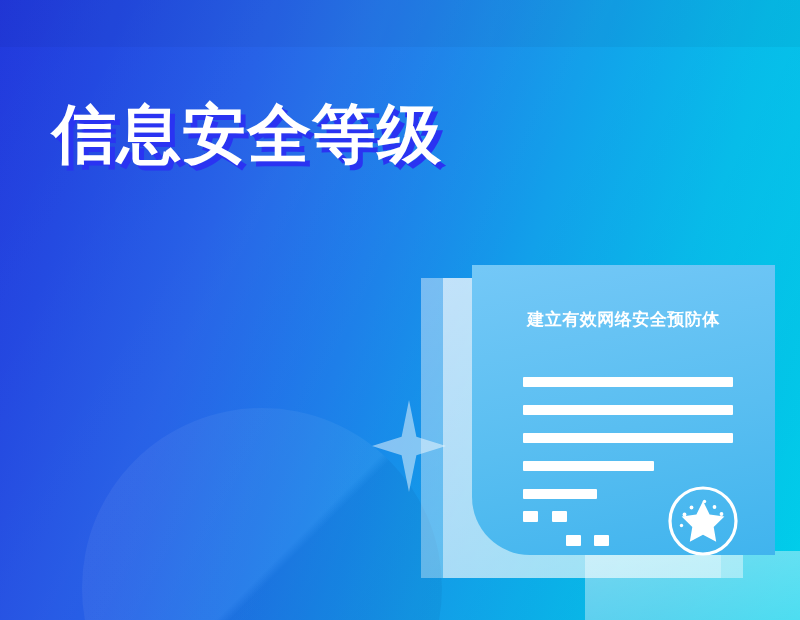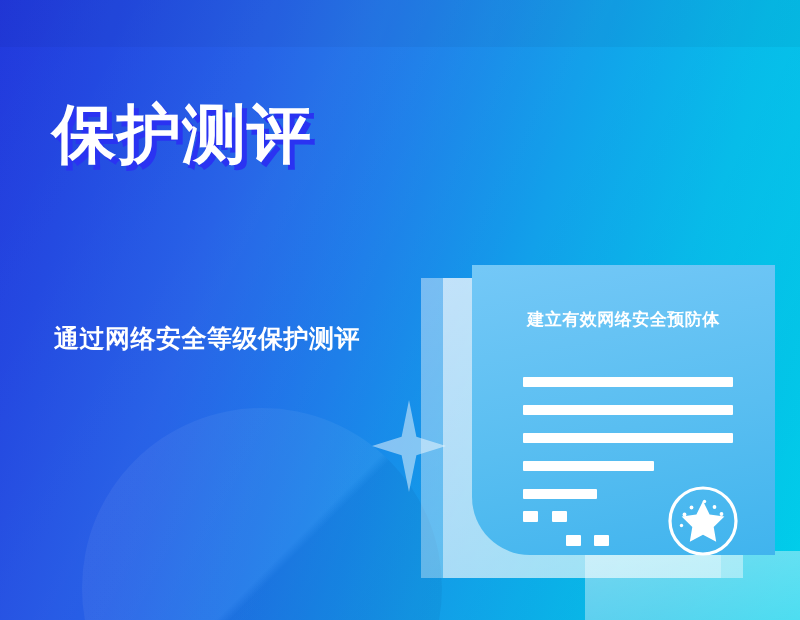--- a/index.html
+++ b/index.html
@@ -199,25 +199,24 @@
 <div id="banner">
 
   <div class="bg-band-top"></div>
   <div class="bg-sheen"></div>
 
   <div class="deco-circle"></div>
 
   <div class="sparkle"></div>
 
   <div class="headline">
-    <div class="headline-line">保护测评</div>
+    <div class="headline-line">信息安全等级</div>
   </div>
 
   <div class="subhead">
-    <div class="subhead-line">通过网络安全等级保护测评</div>
   </div>
 
   <div class="card-back2"></div>
   <div class="card-back1"></div>
   <div class="card-shadowpanel"></div>
 
   <div class="card-main">
 
     <div class="card-title">建立有效网络安全预防体</div>
 

